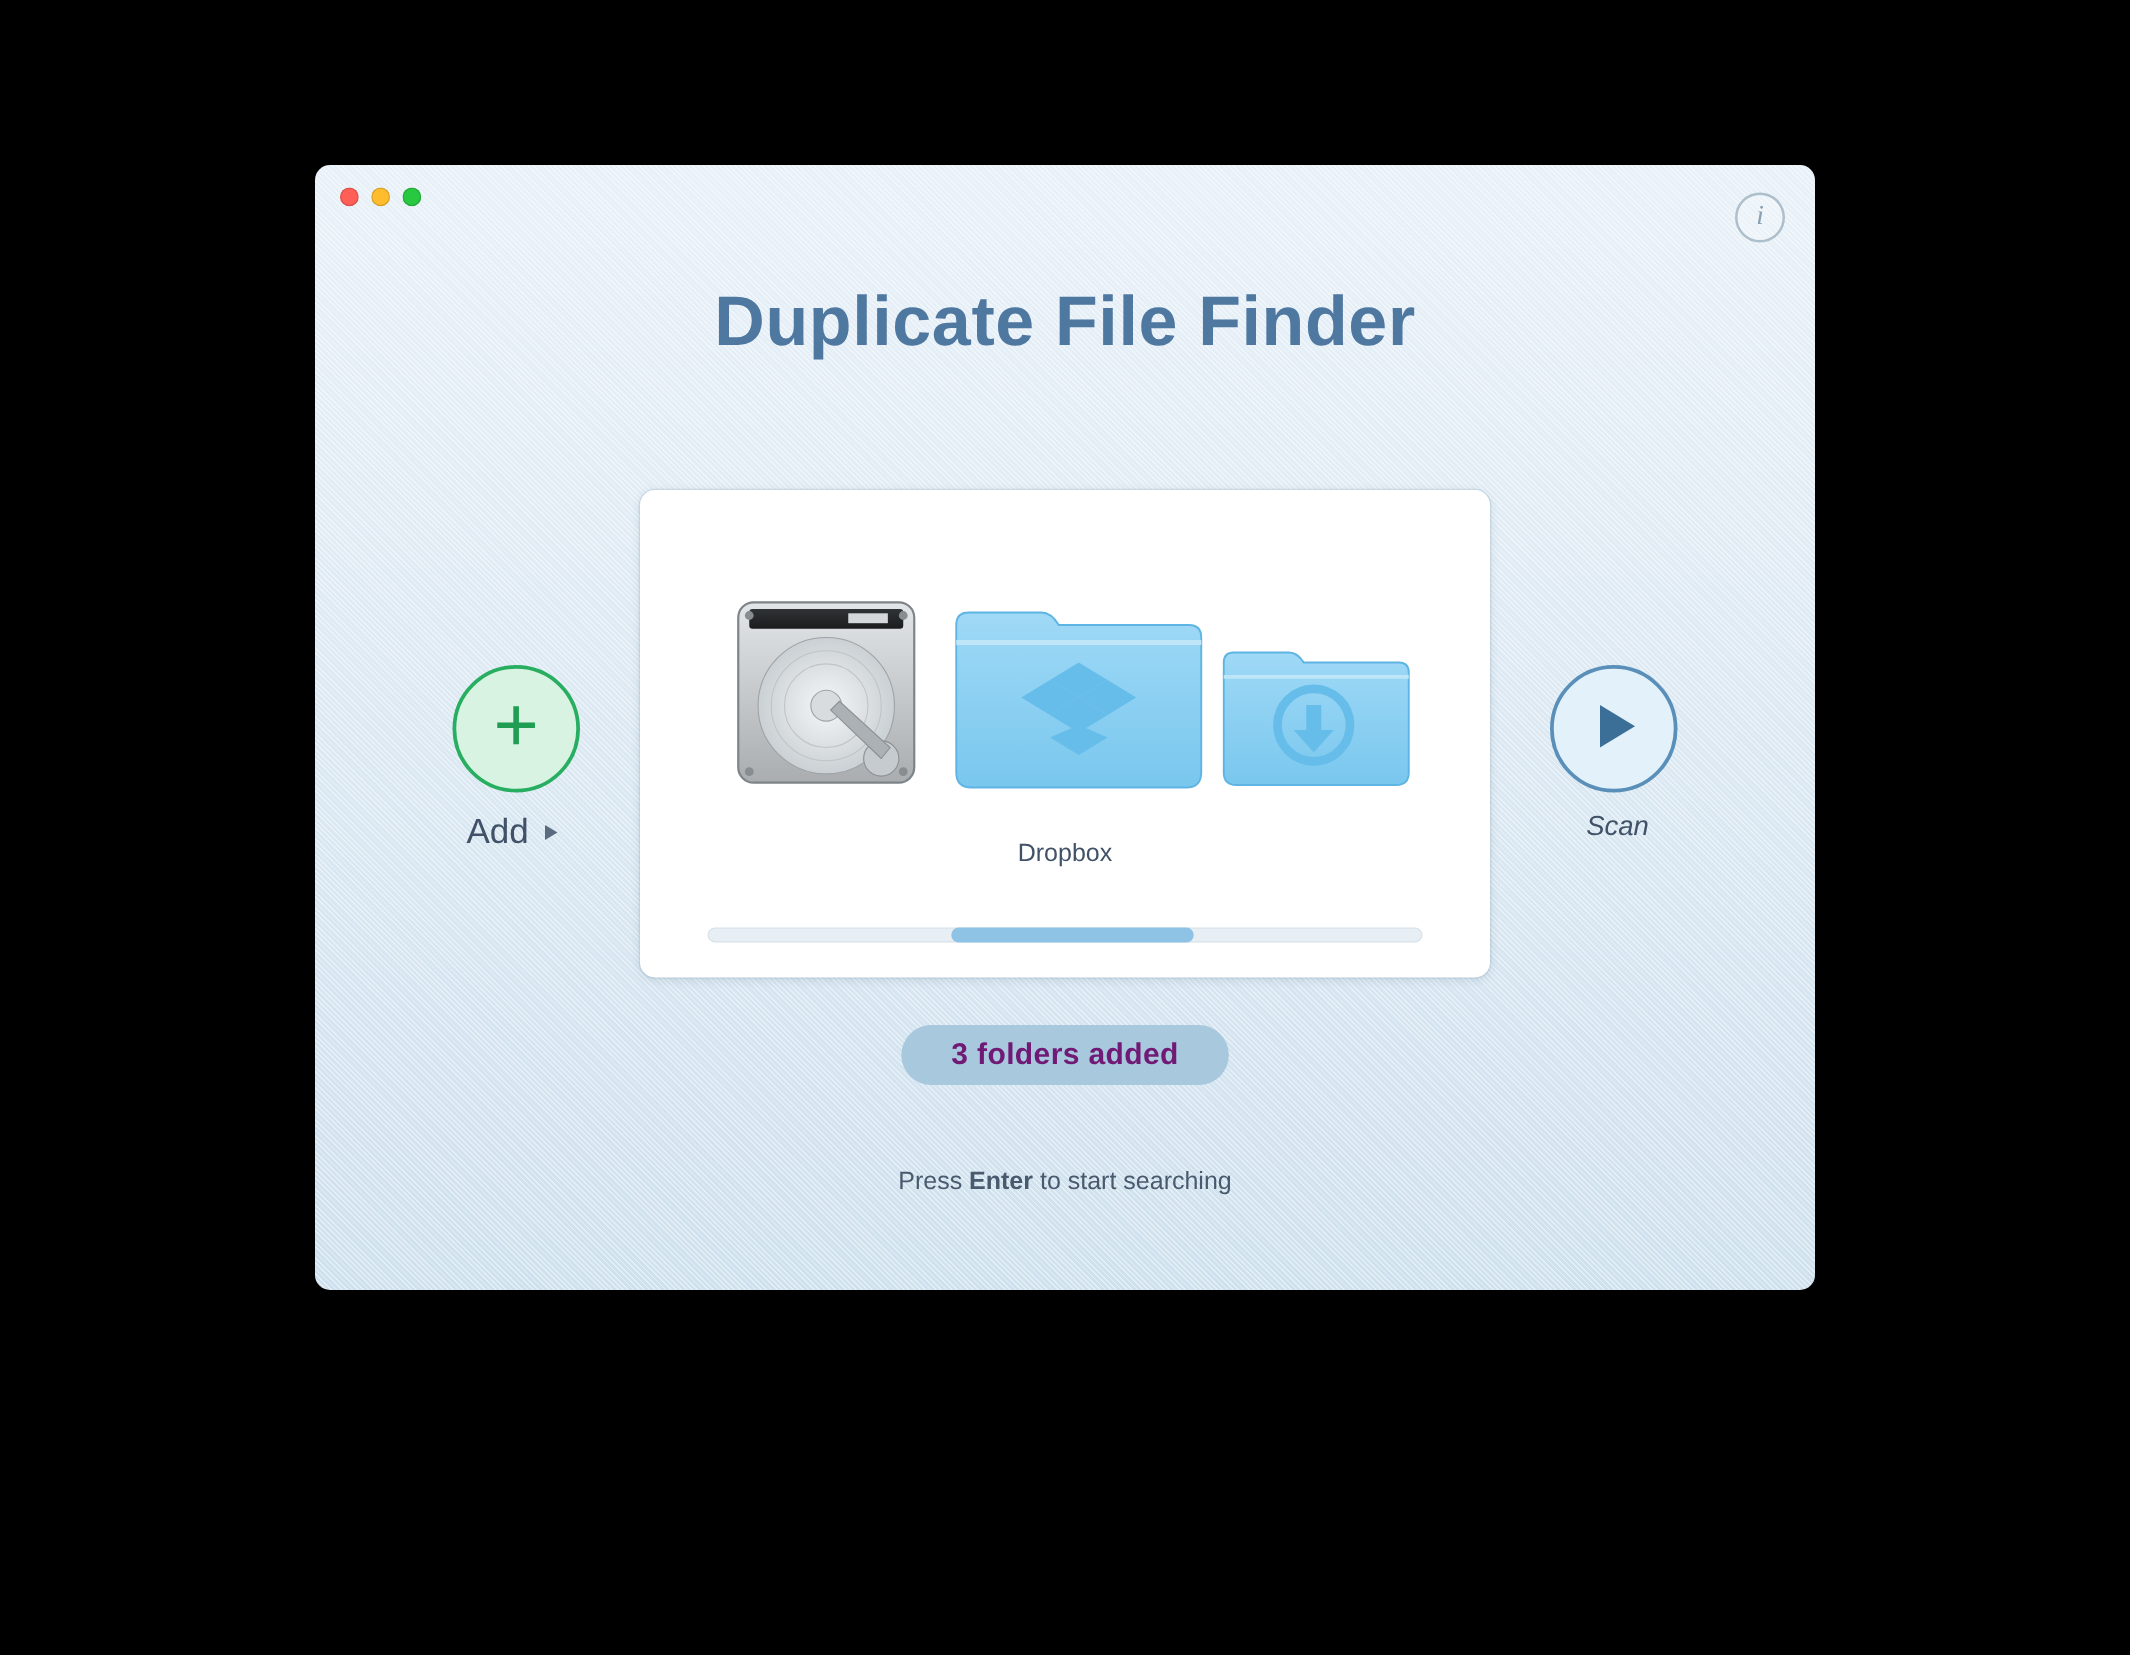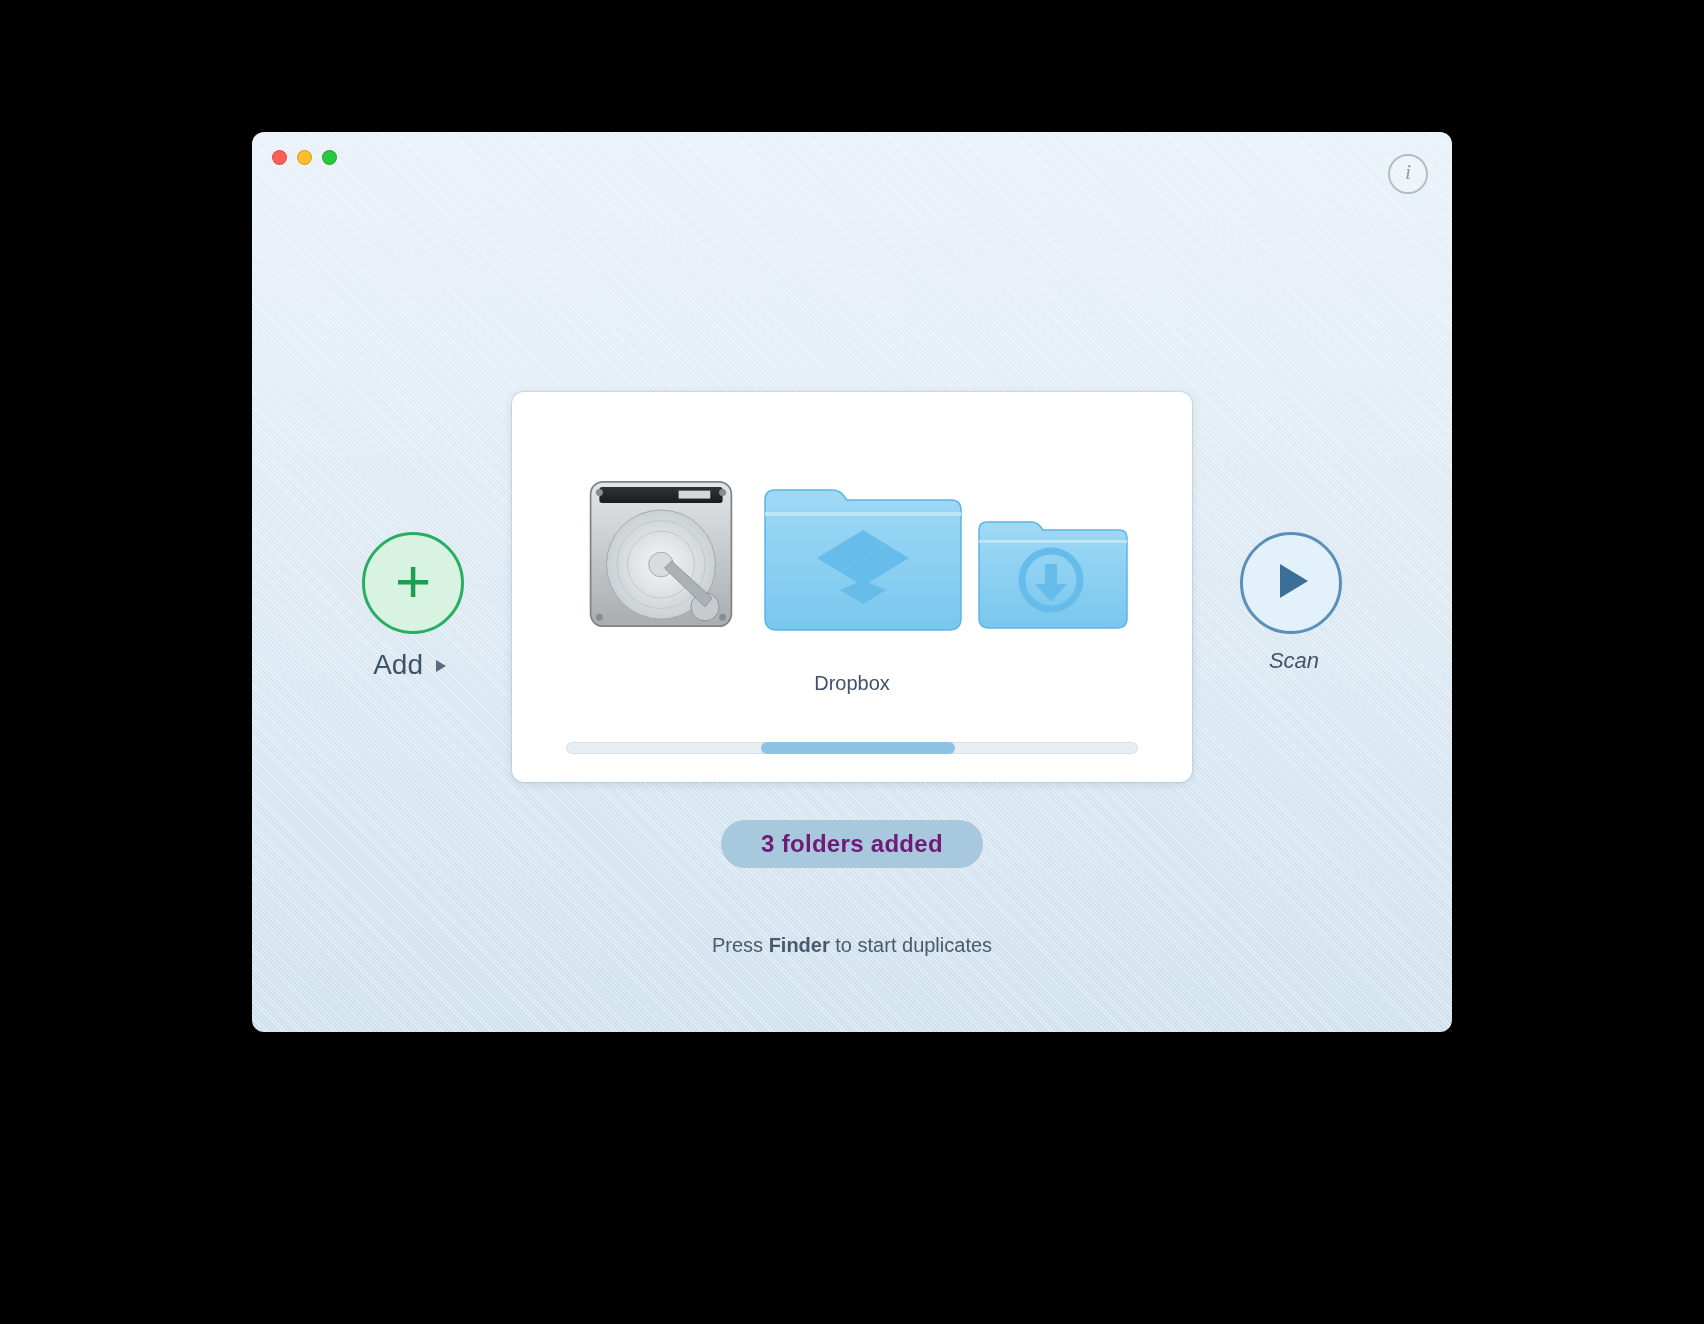--- a/index.html
+++ b/index.html
@@ -275,20 +275,21 @@
   <div class="traffic-lights">
     <div class="tl red"></div>
     <div class="tl yellow"></div>
     <div class="tl green"></div>
   </div>
 
   <div class="info-btn">
     <span>i</span>
   </div>
 
+  <div class="app-title">Duplicate File Finder</div>
 
   <div class="round-btn add-btn">
     <span class="plus">+</span>
   </div>
   <div class="add-label">
     <span>Add</span>
     <span class="mini-arrow">
       <svg width="12" height="14" viewBox="0 0 12 14">
         <polygon points="1,1 11,7 1,13" fill="#5a6b80"></polygon>
       </svg>
@@ -396,17 +397,17 @@
       <div class="thumb"></div>
     </div>
 
   </div>
 
   <div class="status-pill">3 folders added</div>
 
 
   <div class="hint2">
     <span>Press</span>
-    <b>Finder</b>
-    <span>to start duplicates</span>
+    <b>Enter</b>
+    <span>to start searching</span>
   </div>
 
 </div>
 
 </body></html>

